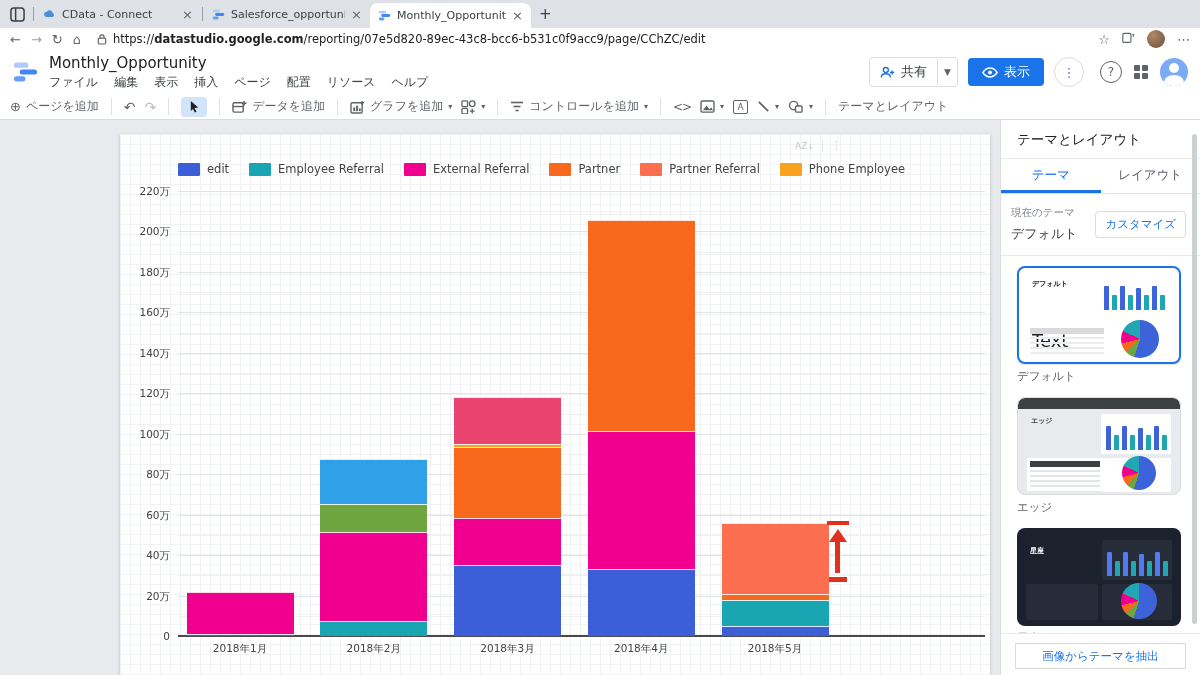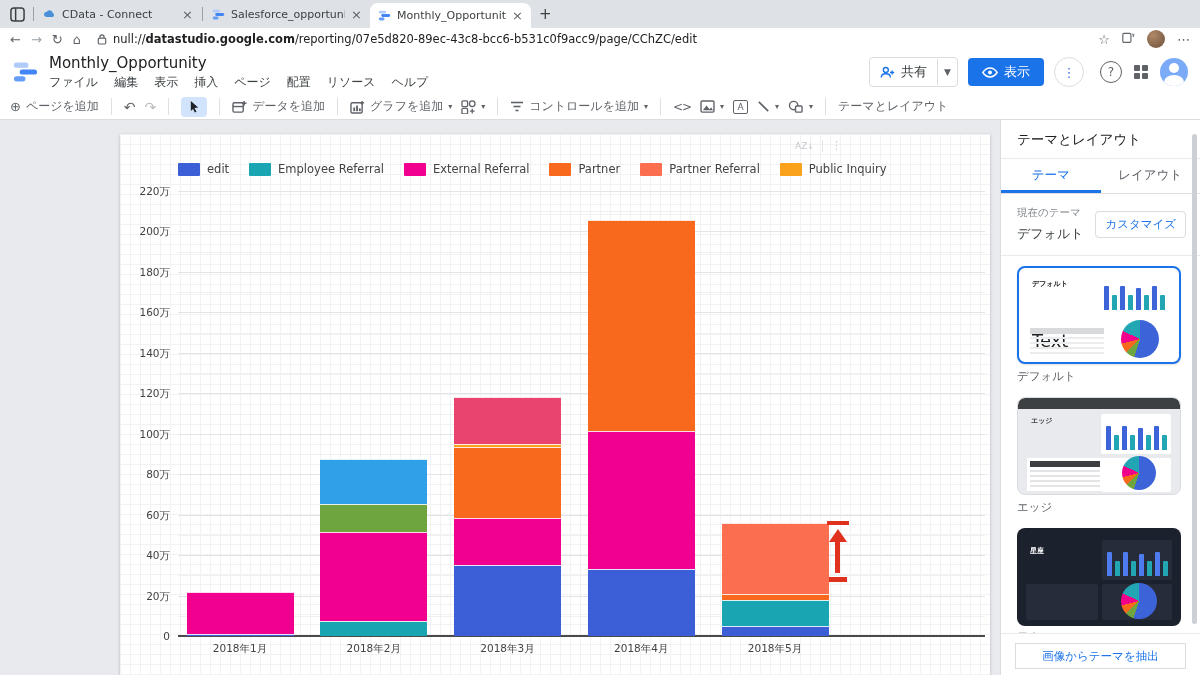--- a/index.html
+++ b/index.html
@@ -72,21 +72,21 @@
   .seg{position:absolute;box-sizing:border-box;border-top:1px solid rgba(255,255,255,.85);}
   .anno{position:absolute;background:#e0301e;}
   .anno-head{position:absolute;width:0;height:0;border-left:9px solid transparent;border-right:9px solid transparent;border-bottom:13px solid #e0301e;}
 
   
   .panel{position:absolute;right:0;top:0;width:200px;height:100%;background:#fff;border-left:1px solid #dadce0;box-sizing:border-box;}
   .panel-title{height:38px;line-height:38px;padding-left:16px;font-size:13.5px;color:#202124;border-bottom:1px solid #e8eaed;}
   .panel-tabs{display:flex;height:34px;border-bottom:1px solid #e0e0e0;}
   .panel-tab{flex:1;text-align:center;line-height:32px;font-size:12.5px;color:#5f6368;box-sizing:border-box;}
   .panel-tab.active{color:#1a73e8;border-bottom:3px solid #1a73e8;}
-  .current{display:flex;align-items:center;justify-content:space-between;padding:12px 14px 12px 16px;border-bottom:1px solid #e8eaed;}
+  .current{display:flex;align-items:center;justify-content:space-between;padding:12px 14px 12px 10px;border-bottom:1px solid #e8eaed;}
   .cur-label{font-size:10.5px;color:#80868b;}
   .cur-value{font-size:13px;color:#3c4043;margin-top:5px;}
   .btn-customize{border:1px solid #dadce0;border-radius:4px;color:#1a73e8;font-size:11.5px;padding:5px 9px;background:#fff;white-space:nowrap;}
   .cards{padding:10px 14px 0 16px;}
   .card{width:164px;height:98px;border-radius:8px;position:relative;box-sizing:border-box;}
   .card.default{background:#fff;border:2px solid #1a73e8;box-shadow:0 1px 2px rgba(0,0,0,.12);}
   .card.edge{background:#e8eaed;border:1px solid #dadce0;overflow:hidden;}
   .card.const{background:#1c212e;overflow:hidden;}
   .card-caption{font-size:11.5px;color:#5f6368;margin:5px 0 13px 0;}
   .c-head{position:absolute;left:0;top:0;right:0;height:11px;background:#3c4043;border-radius:7px 7px 0 0;}
@@ -158,21 +158,21 @@
   <div class="addressbar">
     <span class="navico">←</span>
     <span class="navico dis">→</span>
     <span class="navico">↻</span>
     <span class="navico">⌂</span>
     <div class="urlbox">
       <svg width="10" height="12" viewBox="0 0 12 14">
           <rect x="1.5" y="6" width="9" height="7" rx="1.5" fill="none" stroke="#5f6368" stroke-width="1.4"></rect>
           <path d="M3.5 6V4.5a2.5 2.5 0 0 1 5 0V6" fill="none" stroke="#5f6368" stroke-width="1.4"></path>
         </svg>
-      <span class="url"><span>null://</span><b>datastudio.google.com</b><span>/reporting/07e5d820-89ec-43c8-bcc6-b531c0f9acc9/page/CChZC/edit</span></span>
+      <span class="url"><span>https://</span><b>datastudio.google.com</b><span>/reporting/07e5d820-89ec-43c8-bcc6-b531c0f9acc9/page/CChZC/edit</span></span>
     </div>
     <div class="addr-right">
       <span class="ico">☆</span>
       <span class="ico">
         <svg width="13" height="13" viewBox="0 0 16 16">
             <rect x="1" y="3" width="10" height="11" rx="1.5" fill="none" stroke="#5f6368" stroke-width="1.4"></rect>
             <path d="M13 2l.9 2 2.1.2-1.6 1.4.5 2.1-1.9-1.1" fill="#5f6368"></path>
           </svg>
       </span>
       <span class="br-avatar"></span>
@@ -335,21 +335,21 @@
             <div class="legend-item">
               <span class="chip" style="background: rgb(248, 104, 29);"></span>
               <span>Partner</span>
             </div>
             <div class="legend-item">
               <span class="chip" style="background: rgb(251, 110, 80);"></span>
               <span>Partner Referral</span>
             </div>
             <div class="legend-item">
               <span class="chip" style="background: rgb(251, 162, 28);"></span>
-              <span>Public Inquiry</span>
+              <span>Phone Employee</span>
             </div>
           </div>
         </div>
       <div class="plot" id="plot">
           <div class="gridline" style="top: 445px;"></div>
           <div class="ytick" style="top: 439px;">0</div>
           <div class="gridline minor" style="top: 424.773px;"></div>
           <div class="gridline" style="top: 404.545px;"></div>
           <div class="ytick" style="top: 398.545px;">20万</div>
           <div class="gridline minor" style="top: 384.318px;"></div>

